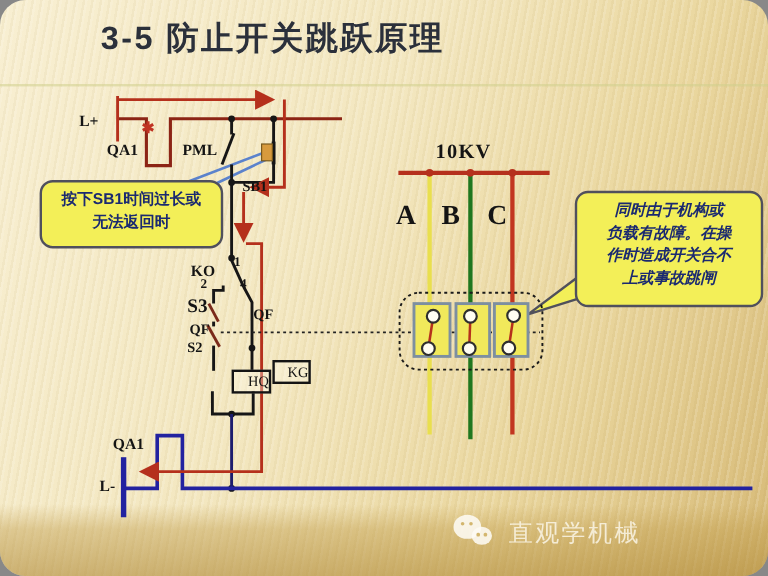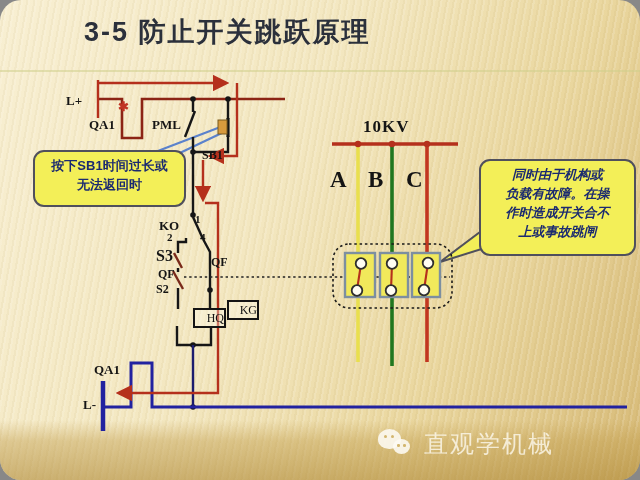--- a/index.html
+++ b/index.html
@@ -44,21 +44,21 @@
   #ph-a{left:330px;top:167px;}
   #ph-b{left:368px;top:167px;}
   #ph-c{left:406px;top:167px;}
   #load{position:absolute;left:371px;top:379px;font-size:26px;font-weight:500;color:#1d1d1d;letter-spacing:2px;}
   .callout{position:absolute;background:#f3ef58;border:2px solid #50505c;border-radius:11px;
     color:#1b2a70;font-weight:bold;font-size:13px;text-align:center;box-sizing:border-box;}
   .callout .txt{display:block;white-space:pre-line;line-height:1.45;}
   #callout-left{left:33px;top:150px;width:153px;height:57px;padding-top:5px;}
   #callout-right{left:479px;top:159px;width:157px;height:97px;padding-top:5px;font-style:italic;}
   #wm{position:absolute;left:378px;top:427px;height:34px;display:flex;align-items:center;gap:10px;}
-  #wm .wtext{font-size:24px;color:rgba(252,249,238,0.80);letter-spacing:2px;}
+  #wm .wtext{font-size:20px;color:rgba(252,249,238,0.80);letter-spacing:2px;}
   .wicon{position:relative;display:inline-block;width:36px;height:30px;}
   .wb1{position:absolute;left:0;top:0;width:23px;height:20px;border-radius:50% 50% 48% 48%;background:rgba(253,251,244,0.88);}
   .wb1::before,.wb1::after{content:"";position:absolute;top:6px;width:3px;height:3px;border-radius:50%;background:#d3b66e;}
   .wb1::before{left:6px;} .wb1::after{left:13px;}
   .wb2{position:absolute;left:15px;top:10px;width:17px;height:15px;border-radius:50%;background:rgba(253,251,244,0.88);}
   .wb2::before,.wb2::after{content:"";position:absolute;top:5px;width:2.5px;height:2.5px;border-radius:50%;background:#d3b66e;}
   .wb2::before{left:4px;} .wb2::after{left:10px;}
 </style>
 </head>
 <body>

